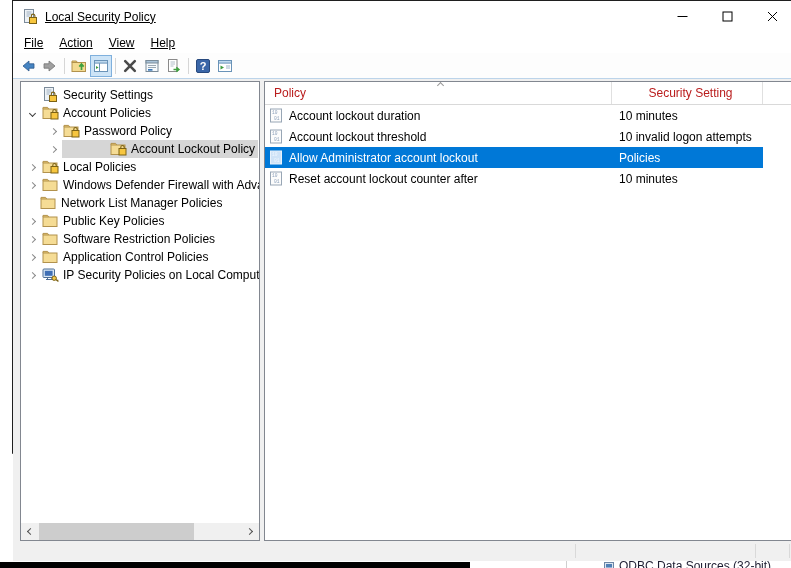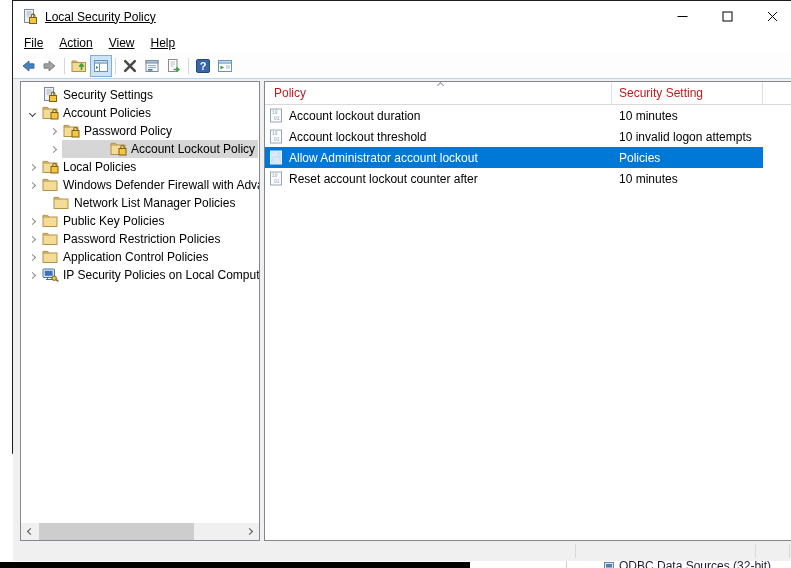--- a/index.html
+++ b/index.html
@@ -63,21 +63,21 @@
   .sb-arrow i { display:block; width:5px; height:5px; border-right:1.4px solid #505050; border-bottom:1.4px solid #505050; }
   .sb-left { left:0; } .sb-left i { transform:rotate(135deg); margin-left:2px; }
   .sb-right { right:0; } .sb-right i { transform:rotate(-45deg); margin-right:2px; }
   .sb-thumb { position:absolute; left:18px; top:0; width:155px; height:17px; background:#cdcdcd; }
 
   
   .list-pane { position:absolute; left:251px; top:2px; width:531px; height:460px; background:#fff; border:1px solid #828790; overflow:hidden; }
   .lheader { position:relative; height:23px; display:flex; border-bottom:1px solid #d9d9d9; color:#b91c1c; }
   .hc { display:flex; align-items:center; }
   .hc1 { width:347px; padding-left:9px; border-right:1px solid #e0e0e0; position:relative; background:none; border-top:none; }
-  .hc2 { width:151px; padding-left:7px; border-right:1px solid #e0e0e0; }
+  .hc2 { width:151px; padding-left:7px; border-right:1px solid #e0e0e0;justify-content:center; }
   .hc3 { flex:1; }
   .sortmark { position:absolute; left:50%; top:1px; width:5px; height:5px; border-right:1.2px solid #9a9a9a; border-bottom:1.2px solid #9a9a9a; transform:rotate(-135deg); }
   .lrow { height:21px; display:flex; align-items:stretch; }
   .lc1 { width:347px; display:flex; align-items:center; padding-left:5px; }
   .lc2 { width:151px; display:flex; align-items:center; padding-left:7px; }
   .lrow.sel .lc1, .lrow.sel .lc2 { background:#0078d7; color:#fff; }
   .picon { width:13px; height:15px; margin-right:6px; flex:none; }
   .lrow.sel .picon .pi-body { fill:#cfe3f7; stroke:#e8f2fc; }
   .lrow.sel .picon .pi-txt { fill:#eef6ff; }
 
@@ -313,21 +313,21 @@
         <svg class="svg-folder" width="17" height="15" viewBox="0 0 17 15">
           <path d="M1 4V2.4h4.6l1.1 1.6" fill="#eccb76" stroke="#b2924d"></path>
           <rect x="1" y="4" width="14" height="9.5" fill="#f5dc95" stroke="#b2924d"></rect>
         </svg>
 
       </span>
       <span class="tlabel">Windows Defender Firewall with Adva</span>
     </span>
   </div>
 
-  <div class="trow ch-none ic-folder" style="padding-left: 14px;">
+  <div class="trow ch-none ic-folder" style="padding-left: 1px;">
     <span class="chevron"></span>
     <span class="tsel">
       <span class="ticon">
 
         <svg class="svg-folder" width="17" height="15" viewBox="0 0 17 15">
           <path d="M1 4V2.4h4.6l1.1 1.6" fill="#eccb76" stroke="#b2924d"></path>
           <rect x="1" y="4" width="14" height="9.5" fill="#f5dc95" stroke="#b2924d"></rect>
         </svg>
 
       </span>
@@ -358,21 +358,21 @@
               </span>
     <span class="tsel">
       <span class="ticon">
 
         <svg class="svg-folder" width="17" height="15" viewBox="0 0 17 15">
           <path d="M1 4V2.4h4.6l1.1 1.6" fill="#eccb76" stroke="#b2924d"></path>
           <rect x="1" y="4" width="14" height="9.5" fill="#f5dc95" stroke="#b2924d"></rect>
         </svg>
 
       </span>
-      <span class="tlabel">Password Restriction Policies</span>
+      <span class="tlabel">Software Restriction Policies</span>
     </span>
   </div>
 
   <div class="trow ch-right ic-folder" style="padding-left: 3px;">
     <span class="chevron">
                 <i></i>
               </span>
     <span class="tsel">
       <span class="ticon">
 

